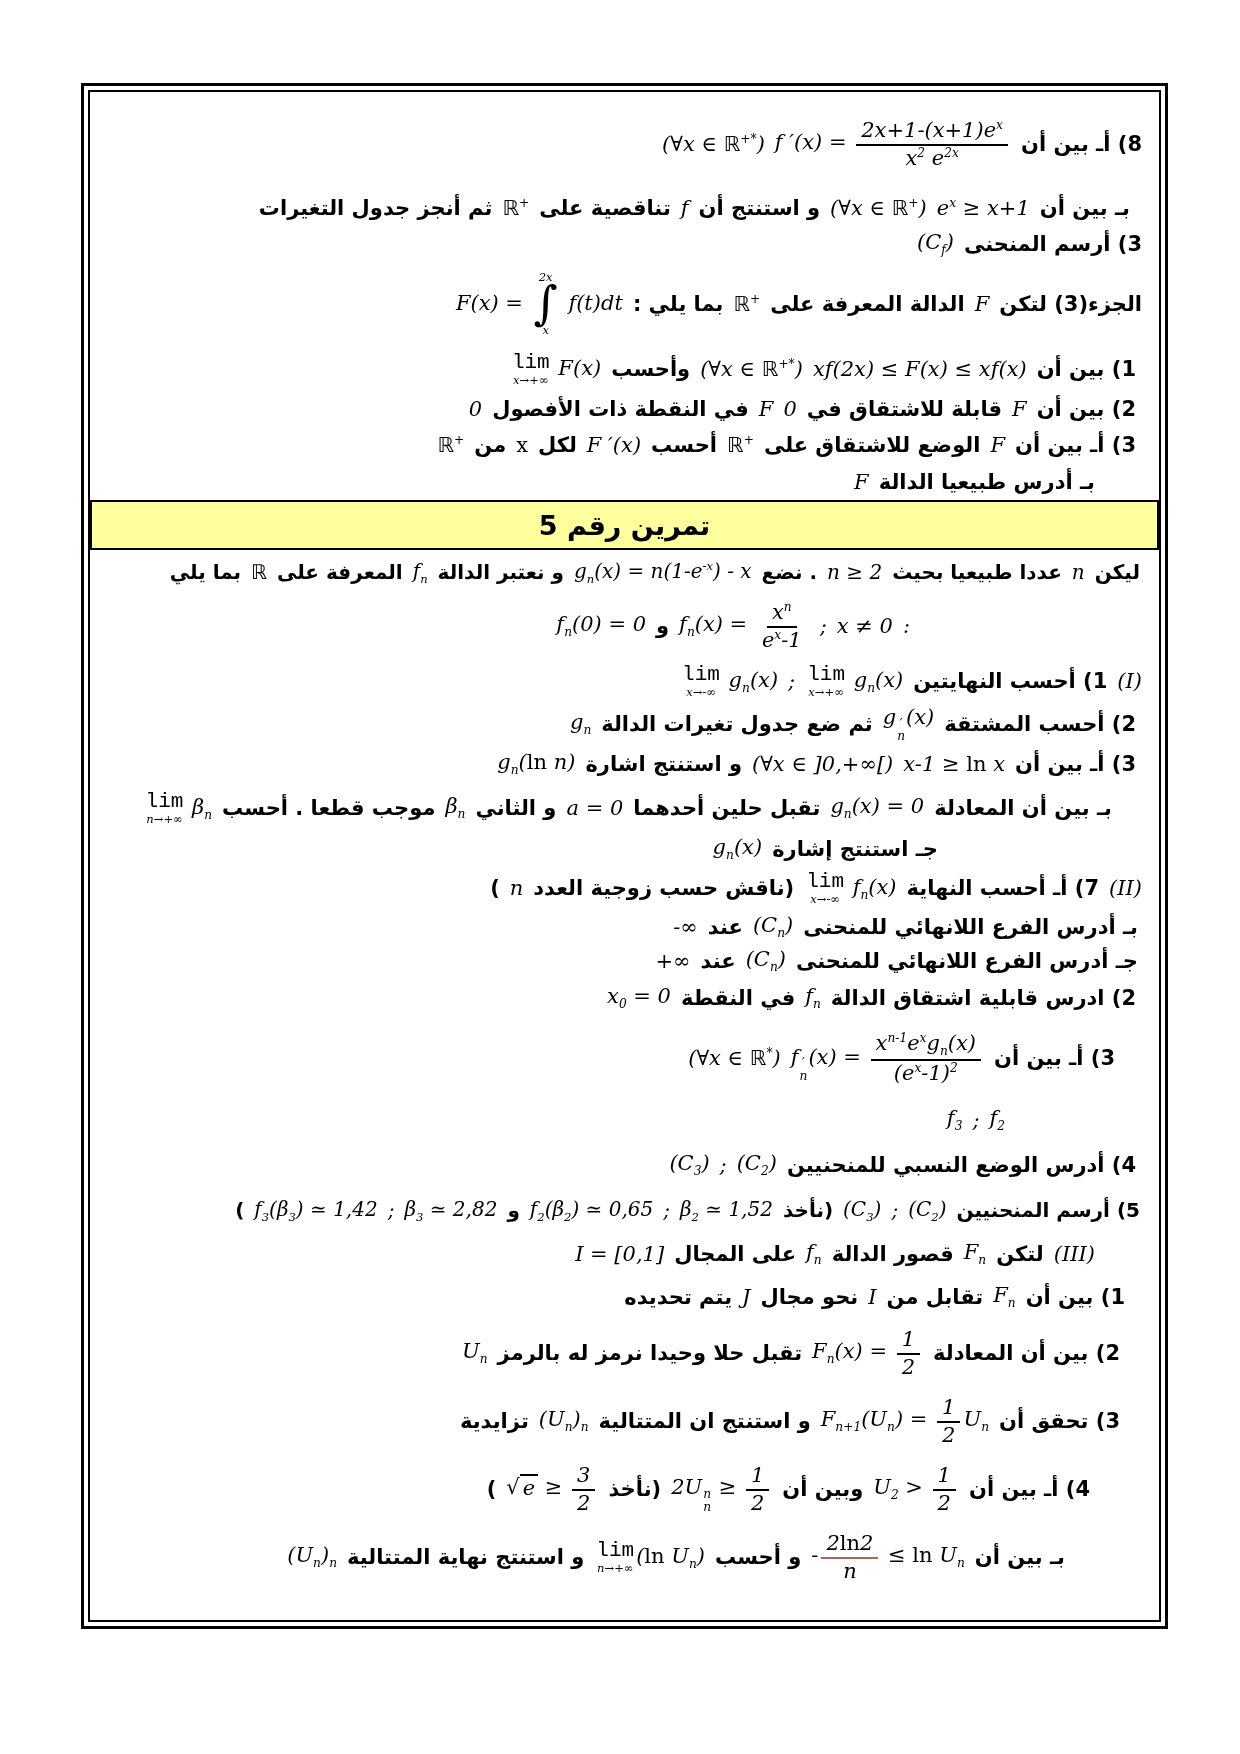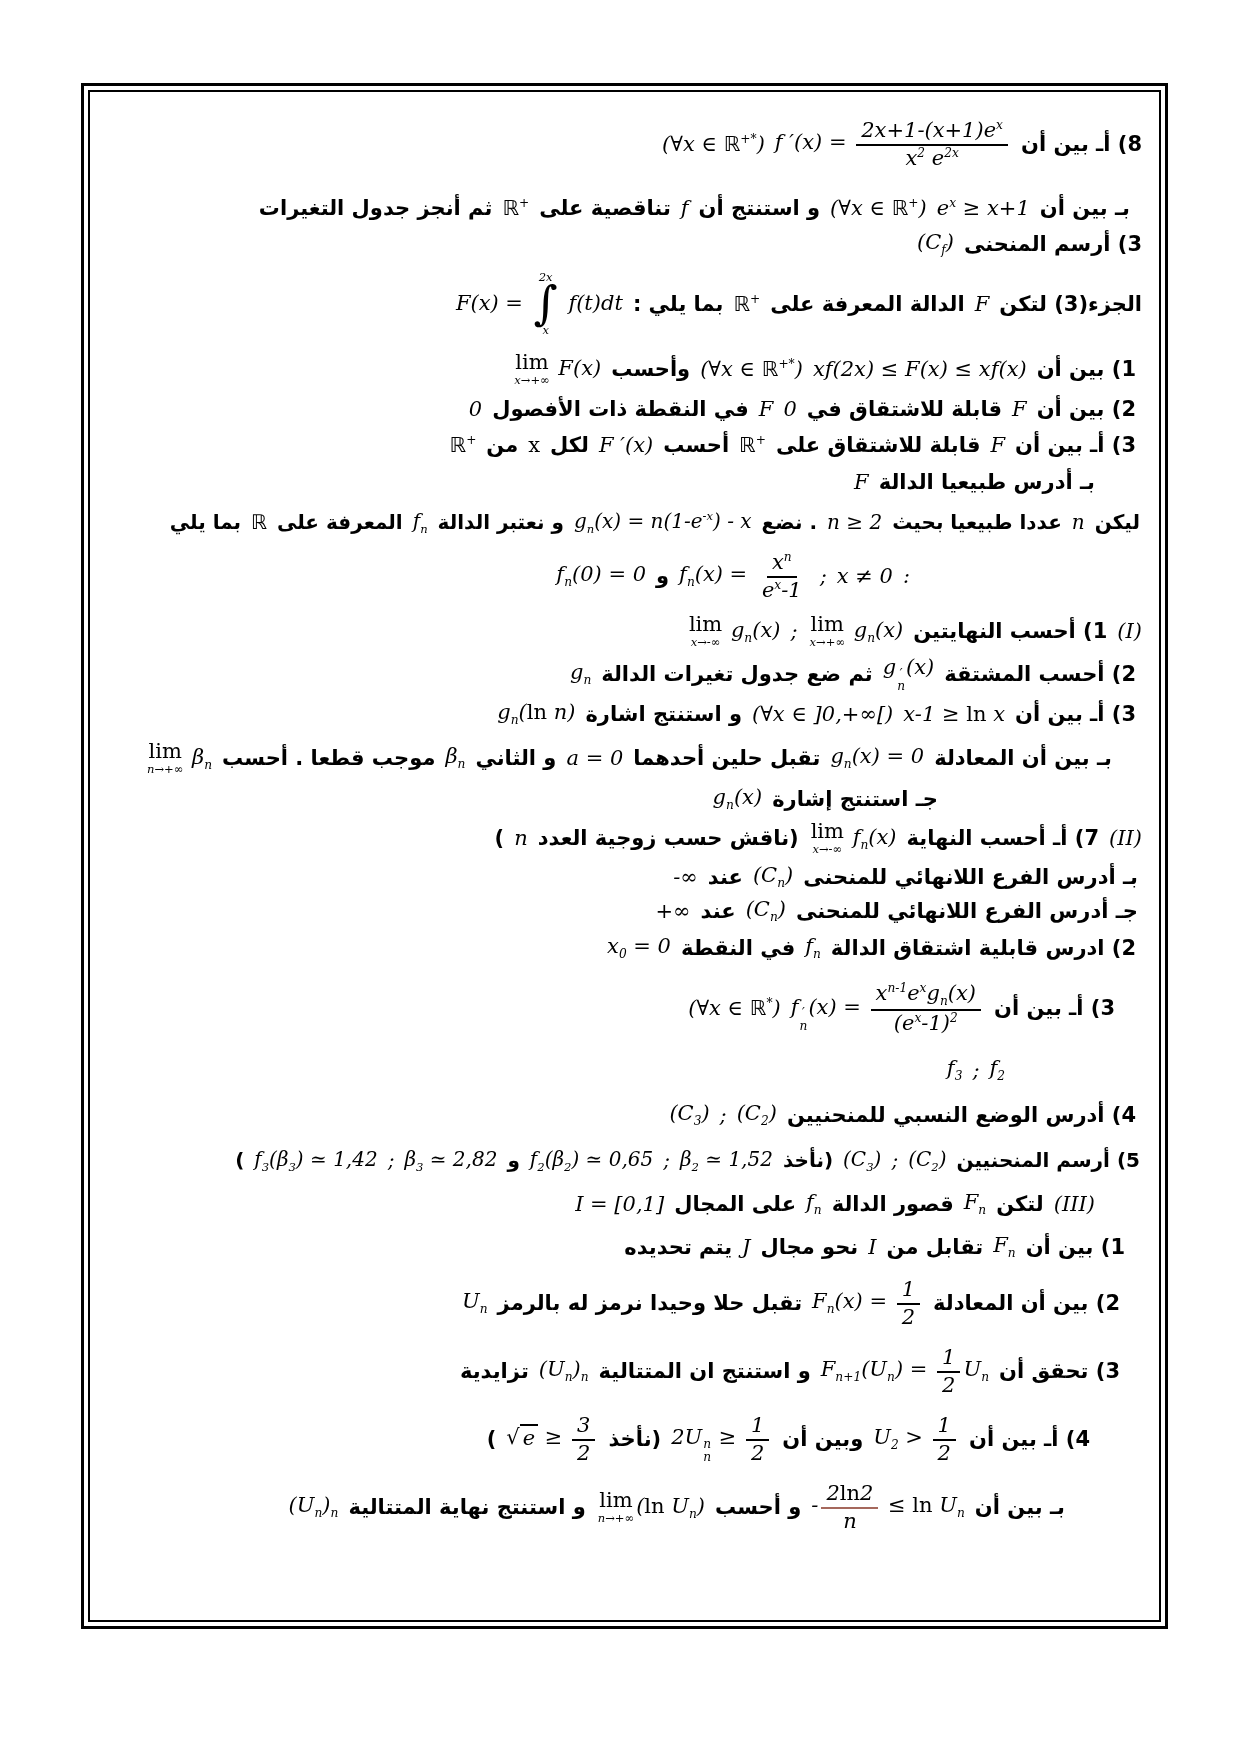--- a/index.html
+++ b/index.html
@@ -9,21 +9,21 @@
   .content{display:flex;flex-direction:column;}
   .line{display:flex;direction:rtl;align-items:center;justify-content:flex-start;column-gap:10px;white-space:nowrap;}
   .ar{font-family:"DejaVu Sans",sans-serif;font-weight:bold;direction:rtl;unicode-bidi:isolate;white-space:nowrap;}
   .math{font-family:"DejaVu Serif","DejaVu Sans",serif;font-style:italic;direction:ltr;unicode-bidi:isolate;display:inline-block;white-space:nowrap;}
   .math span{white-space:pre;}
   .frac{display:inline-flex;flex-direction:column;align-items:center;vertical-align:middle;margin:0 3px;text-align:center;}
   .frac .num{border-bottom:2px solid var(--border,#000);padding:0 5px;line-height:1.25;}
   .frac.red .num{border-bottom-color:var(--frac-accent,#a5685c);}
   .frac .den{padding:0 5px;line-height:1.2;}
   .lim{display:inline-flex;flex-direction:column;align-items:center;vertical-align:middle;line-height:1;margin:0 2px;}
-  .lim .lt{font-style:normal;}
+  .lim .lt{font-style:normal;font-family:Liberation Mono, monospace;}
   .lim .lb{font-size:0.55em;margin-top:2px;}
   .intg{display:inline-flex;flex-direction:column;align-items:center;vertical-align:middle;line-height:1;margin:0 4px;}
   .intg .it,.intg .ib{font-size:0.55em;line-height:1;}
   .intg .ig{font-size:2.2em;line-height:0.9;font-style:normal;}
   .stack{display:inline-flex;flex-direction:column;align-items:center;font-size:0.58em;line-height:1.05;vertical-align:-0.3em;margin:0 1px;}
   .math sup{font-size:0.58em;}
   .math sub{font-size:0.58em;}
   .up{font-style:normal;}
   .sqrt-box{border-top:2px solid var(--border,#000);padding:0 3px;}
   .banner{height:50px;background:var(--banner-bg,#ffff9e);border:2px solid var(--border,#000);box-sizing:border-box;display:flex;align-items:center;justify-content:center;}
@@ -75,34 +75,37 @@
             <span class="math" dir="ltr"><span>F</span></span>
             <span class="ar" dir="rtl">قابلة للاشتقاق في</span>
             <span class="math" dir="ltr"><span>0</span></span>
             <span class="math" dir="ltr"><span>F</span></span>
             <span class="ar" dir="rtl">في النقطة ذات الأفصول</span>
             <span class="math" dir="ltr"><span>0</span></span>
           </div>
           <div class="line" style="height: 38px; padding-right: 23px; font-size: 21px;">
             <span class="ar" dir="rtl">3) أـ بين أن</span>
             <span class="math" dir="ltr"><span>F</span></span>
-            <span class="ar" dir="rtl">قابلة للاشتقاق على</span>
+            <span class="ar" dir="rtl">الوضع للاشتقاق على</span>
             <span class="math" dir="ltr"><span>ℝ</span><sup><span>+</span></sup></span>
             <span class="ar" dir="rtl">أحسب</span>
             <span class="math" dir="ltr"><span>F ′(x)</span></span>
             <span class="ar" dir="rtl">لكل</span>
             <span class="math" dir="ltr"><span class="up"><span>x</span></span></span>
             <span class="ar" dir="rtl">من</span>
             <span class="math" dir="ltr"><span>ℝ</span><sup><span>+</span></sup></span>
           </div>
           <div class="line" style="height: 36px; padding-right: 64px; font-size: 21px;">
             <span class="ar" dir="rtl">بـ أدرس طبيعيا الدالة</span>
             <span class="math" dir="ltr"><span>F</span></span>
           </div>
         </div>
+      <div class="banner">
+        <span>تمرين رقم 5</span>
+      </div>
       <div class="content" id="content-ex5">
           <div class="line" style="height: 44px; padding-right: 19px; font-size: 20px;">
             <span class="ar" dir="rtl">ليكن</span>
             <span class="math" dir="ltr"><span>n</span></span>
             <span class="ar" dir="rtl">عددا طبيعيا بحيث</span>
             <span class="math" dir="ltr"><span>n ≥ 2</span></span>
             <span class="ar" dir="rtl">. نضع</span>
             <span class="math" dir="ltr"><span>g</span><sub><span>n</span></sub><span>(x) = n(1-e</span><sup><span>-x</span></sup><span>) - x</span></span>
             <span class="ar" dir="rtl">و نعتبر الدالة</span>
             <span class="math" dir="ltr"><span>f</span><sub><span>n</span></sub></span>

